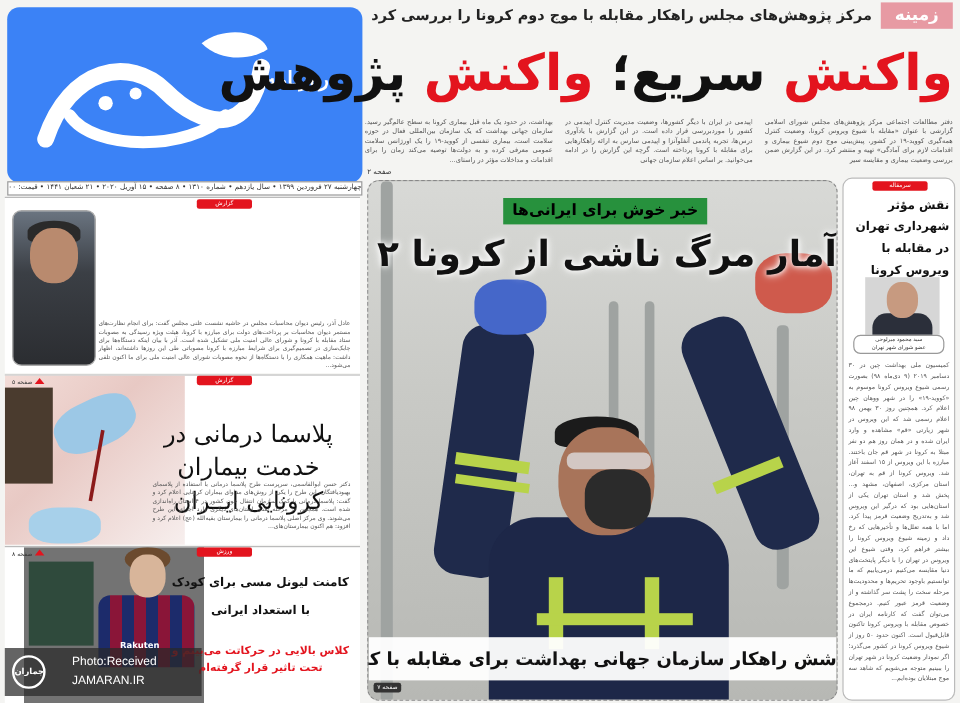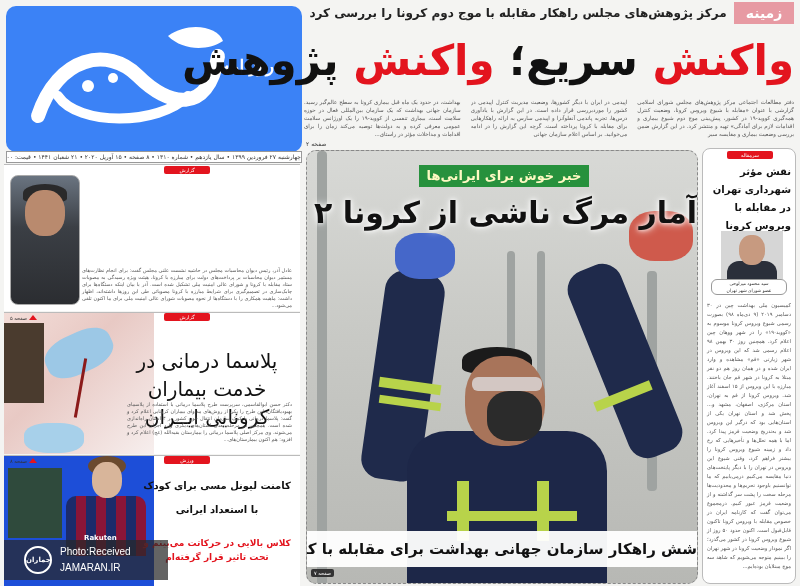--- a/index.html
+++ b/index.html
@@ -35,40 +35,40 @@
   .s2 { top: 312px; height: 142px; }
   .s2 .photo { position: absolute; left: 0; top: 0; width: 150px; height: 142px; background: linear-gradient(135deg, #f3ddd8 0%, #e8c9c4 40%, #f7efee 100%); }
   .s2 .photo .glove1 { position: absolute; left: 40px; top: 20px; width: 70px; height: 40px; background: #9cc8e6; border-radius: 40%; transform: rotate(-25deg); }
   .s2 .photo .glove2 { position: absolute; left: 20px; top: 110px; width: 60px; height: 30px; background: #a7d0ea; border-radius: 40%; }
   .s2 .photo .sleeve { position: absolute; left: 0; top: 10px; width: 40px; height: 80px; background: #4a3b2e; }
   .s2 .photo .tube { position: absolute; left: 75px; top: 45px; width: 3px; height: 60px; background: #8b1a1a; transform: rotate(10deg); }
   .s2 .title { position: absolute; right: 8px; top: 14px; width: 170px; font-size: 20px; font-weight: normal; line-height: 28px; text-align: center; margin-top: 20px; }
   .s2 .body { position: absolute; right: 8px; top: 88px; width: 165px; font-size: 5px; line-height: 7px; color: #555; text-align: justify; }
 
   .s3 { top: 455px; height: 131px; }
-  .s3 .photo { position: absolute; left: 0; top: 0; width: 150px; height: 131px; background: #1d4ed8; }
+  .s3 .photo { position: absolute; left: 16px; top: 0; width: 150px; height: 131px; background: #737373; }
   .s3 .photo .bin { position: absolute; left: 4px; top: 12px; width: 54px; height: 70px; background: #2f4a3c; }
   .s3 .photo .kid-head { position: absolute; left: 88px; top: 6px; width: 30px; height: 36px; border-radius: 45%; background: #d8b59a; }
   .s3 .photo .kid-hair { position: absolute; left: 84px; top: 0; width: 38px; height: 20px; border-radius: 50%; background: #6b4a2e; }
   .s3 .photo .shirt { position: absolute; left: 62px; top: 40px; width: 80px; height: 60px; background: repeating-linear-gradient(90deg, #1c2b6b 0 10px, #8a1538 10px 20px); border-radius: 10px 10px 0 0; }
   .s3 .photo .shirt-text { position: absolute; left: 80px; top: 78px; color: #fff; font-size: 7px; font-weight: bold; direction: ltr; }
   .s3 .title { position: absolute; right: 8px; top: 18px; width: 150px; font-size: 10px; font-weight: bold; line-height: 24px; text-align: center; }
   .s3 .quote { position: absolute; right: 8px; top: 80px; width: 150px; font-size: 9px; font-weight: bold; line-height: 14px; text-align: center; color: #e3141e; }
   .page-ref { position: absolute; left: 6px; top: 2px; font-size: 5px; color: #333; direction: rtl; }
   .page-ref .tri { display: inline-block; width: 0; height: 0; border-left: 4px solid transparent; border-right: 4px solid transparent; border-bottom: 5px solid #e3141e; margin-left: 2px; }
 
   .watermark { position: absolute; left: 4px; top: 540px; width: 164px; height: 40px; background: rgba(40,40,40,0.72); direction: ltr; }
-  .watermark .wm-logo { position: absolute; left: 6px; top: 6px; width: 28px; height: 28px; border: 2px solid #fff; border-radius: 50%; color: #fff; font-size: 7px; text-align: center; line-height: 24px; font-weight: bold; margin-left: 14px; }
+  .watermark .wm-logo { position: absolute; left: 6px; top: 6px; width: 28px; height: 28px; border: 2px solid #fff; border-radius: 50%; color: #fff; font-size: 7px; text-align: center; line-height: 24px; font-weight: bold; }
   .watermark .wm-line1 { position: absolute; left: 56px; top: 6px; color: #fff; font-size: 10px; font-family: "Liberation Sans", sans-serif; }
   .watermark .wm-line2 { position: absolute; left: 56px; top: 22px; color: #fff; font-size: 10px; font-family: "Liberation Sans", sans-serif; }
 
   
   .feature { position: absolute; left: 306px; top: 150px; width: 392px; height: 434px; border: 1px dashed #888; border-radius: 10px; overflow: hidden; background: linear-gradient(#d8d9d6 0%, #c9cac6 40%, #b7b8b4 100%); }
   .feature .rail { position: absolute; background: #9fa3a1; border-radius: 4px; }
-  .feature .badge { position: absolute; left: 112px; top: 14px; width: 170px; height: 22px; background: #27913d; color: #fef9c3; font-size: 13px; font-weight: bold; text-align: center; line-height: 22px; }
+  .feature .badge { position: absolute; left: 112px; top: 14px; width: 170px; height: 22px; background: #27913d; color: #000000; font-size: 13px; font-weight: bold; text-align: center; line-height: 22px; }
   .feature .hl { position: absolute; left: 0; right: 0; top: 44px; text-align: center; font-size: 30px; font-weight: bold; color: #111; text-shadow: 0 0 4px #fff, 0 0 8px #fff; white-space: nowrap; }
   .feature .cloth-blue { position: absolute; left: 88px; top: 82px; width: 60px; height: 46px; background: #4567c9; border-radius: 40%; }
   .feature .cloth-red { position: absolute; left: 322px; top: 60px; width: 64px; height: 50px; background: #cf5a4c; border-radius: 40%; }
   .feature .arm-l { position: absolute; left: 66px; top: 120px; width: 60px; height: 210px; background: #1f2a4b; transform: rotate(8deg); border-radius: 20px; }
   .feature .arm-r { position: absolute; left: 290px; top: 110px; width: 56px; height: 200px; background: #1f2a4b; transform: rotate(-22deg); border-radius: 20px; }
   .feature .torso { position: absolute; left: 100px; top: 280px; width: 200px; height: 160px; background: #1d2748; border-radius: 40px 40px 0 0; }
   .feature .stripe { position: absolute; background: #b8d34a; }
   .feature .head { position: absolute; left: 158px; top: 205px; width: 80px; height: 90px; border-radius: 45%; background: #a8745a; }
   .feature .mask { position: absolute; left: 180px; top: 240px; width: 55px; height: 50px; border-radius: 40%; background: #2b2b2b; }
   .feature .goggles { position: absolute; left: 165px; top: 226px; width: 70px; height: 14px; border-radius: 6px; background: rgba(230,235,240,0.7); }

